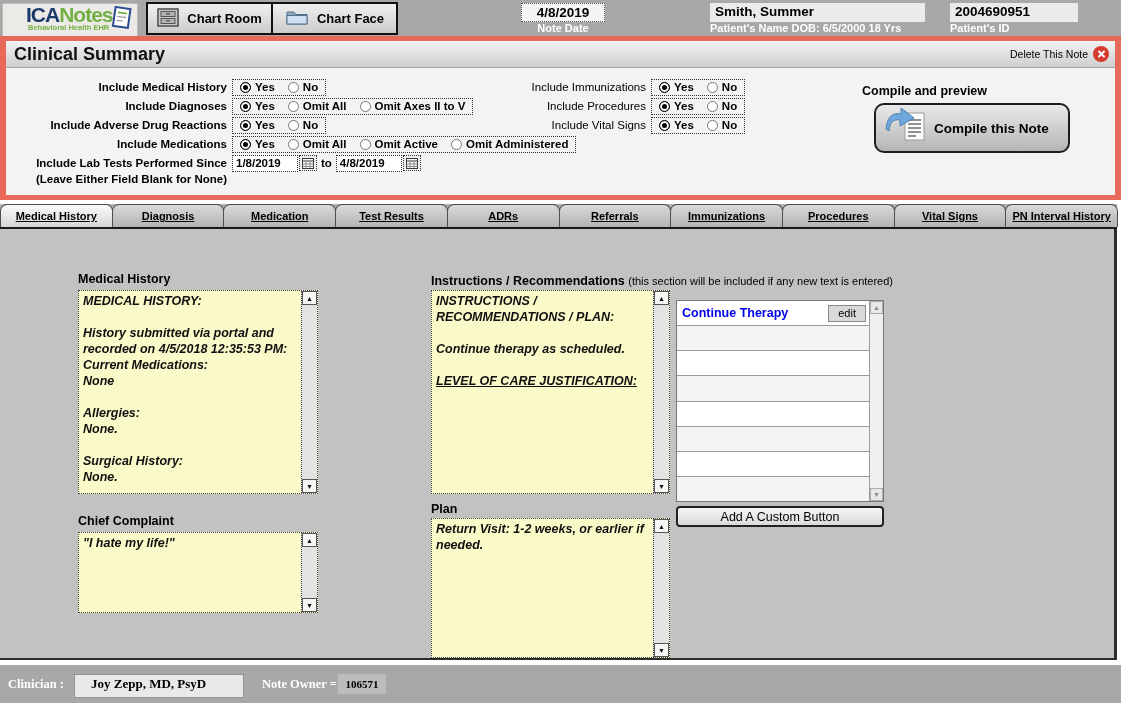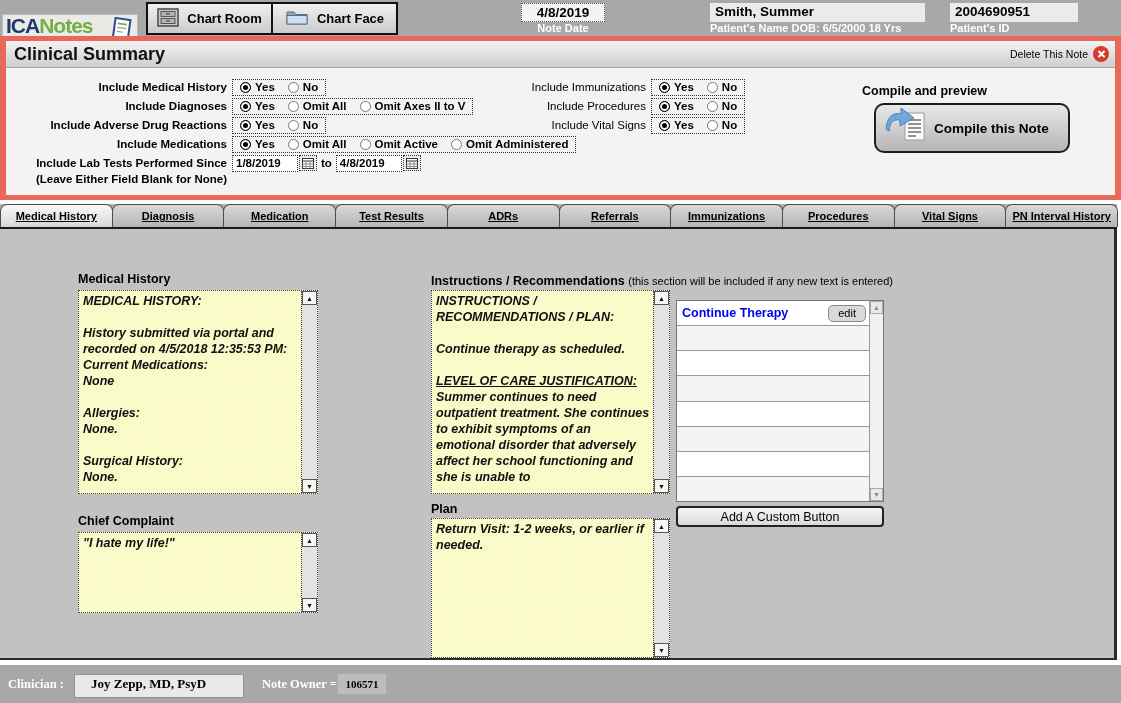--- a/index.html
+++ b/index.html
@@ -1,21 +1,21 @@
 <!DOCTYPE html>
 <html><head>
 <meta charset="utf-8">
 <style>
   * { box-sizing: border-box; }
   html, body { margin:0; padding:0; width:1121px; height:703px; }
   body { position:relative; font-family:"Liberation Sans", sans-serif; background:#fff; overflow:hidden; }
 
   
   #header { position:absolute; left:0; top:0; width:1121px; height:36px; background:#a8a8a8; }
-  #logo-box { position:absolute; left:2px; top:14px; width:136px; height:34px; background:#eceae7; border:1px solid #bdbdbd; overflow:hidden; }
+  #logo-box { position:absolute; left:2px; top:3px; width:136px; height:34px; background:#eceae7; border:1px solid #bdbdbd; overflow:hidden;padding-left:20px; }
   .logo-line { display:flex; align-items:flex-start; padding:1px 0 0 3px; line-height:20px; }
   .logo-ica { font-size:21px; font-weight:bold; color:#1b3a6b; letter-spacing:-1px; }
   .logo-notes { font-size:21px; font-weight:bold; color:#74af43; letter-spacing:-1px; }
   .logo-tag { font-size:7.5px; color:#74af43; font-weight:bold; padding-left:5px; margin-top:-2px; }
   #logo-doc { position:absolute; right:2px; top:2px; }
 
   #navgroup { position:absolute; left:146px; top:2px; width:252px; height:33px; border:2px solid #101010; background:#101010; display:flex; gap:2px; }
   .navbtn { flex:1; background:linear-gradient(#f0f0f0,#cbcbcb); display:flex; align-items:center; justify-content:center; gap:8px; font-weight:bold; font-size:13px; cursor:pointer; }
 
   .hfield { position:absolute; background:#ebebe9; font-weight:bold; font-size:13.5px; line-height:18px; padding-left:5px; height:19px; white-space:nowrap; overflow:hidden; }
@@ -77,21 +77,21 @@
 
   .sb { position:absolute; right:0; top:0; bottom:0; width:16px; border-left:1px dotted #444; background:#e3e3e3; display:flex; flex-direction:column; justify-content:space-between; }
   .sb-btn { height:14px; background:#f6f6f6; border:1px solid #555; display:flex; align-items:center; justify-content:center; font-size:7px; color:#111; cursor:pointer; }
 
   #custom-list { position:absolute; left:676px; top:71px; width:208px; height:202px; background:#fff; border:1px solid #777; }
   .lrows { position:absolute; left:0; top:0; right:14px; bottom:0; display:flex; flex-direction:column; }
   .lrow { flex:1; border-bottom:1px solid #9a9a9a; display:flex; align-items:center; justify-content:space-between; padding:0 3px 0 5px; }
   .lrow:last-child { border-bottom:none; }
   .lrow:nth-child(even) { background:#f4f4f4; }
   .btn-link { color:#0000ee; font-weight:bold; font-size:12.5px; cursor:pointer; }
-  .edit-btn { font-size:11px; background:#d9d9d9; border:1px solid #8a8a8a; border-radius:5px; padding:1px 9px 2px; cursor:pointer; }
+  .edit-btn { font-size:11px; background:#d9d9d9; border:1px solid #8a8a8a; border-radius:0; padding:1px 9px 2px; cursor:pointer; }
   .lsb { position:absolute; right:0; top:0; bottom:0; width:14px; border-left:1px solid #9a9a9a; background:#f0f0f0; display:flex; flex-direction:column; justify-content:space-between; }
   .lsb .sb-btn { background:#e8e8e8; border:1px solid #aaa; color:#8a8a8a; height:13px; }
 
   #add-custom-btn { position:absolute; left:676px; top:277px; width:208px; height:21px; border:2px solid #222; border-radius:4px; background:linear-gradient(#f7f7f7,#dadada); display:flex; align-items:center; justify-content:center; font-size:12.5px; cursor:pointer; }
 
   
   #footer { position:absolute; left:0; top:665px; width:1121px; height:38px; background:#a8a8a8;font-family:Liberation Serif, serif; }
   .f-label { position:absolute; top:12px; color:#fff; font-weight:bold; font-size:12.5px; white-space:nowrap; }
   #clinician-field { position:absolute; left:74px; top:9px; width:170px; height:24px; background:#e9e9e7; border:1px solid #939393; font-size:13px; font-weight:bold; line-height:18px; padding-left:16px; }
   #owner-box { position:absolute; left:338px; top:9px; width:48px; height:20px; background:#bcbcbc; font-size:11px; font-weight:bold; line-height:20px; text-align:center; }
@@ -388,21 +388,20 @@
     <span>Instructions /  Recommendations</span>
     <span class="sec-note">(this section will be included if any new text is entered)</span>
   </div>
   <div class="ta" style="left:431px; top:61px; width:239px; height:204px;">
     <div class="ta-content">
         <div class="ta-line b">INSTRUCTIONS / RECOMMENDATIONS / PLAN:</div>
         <div class="ta-line blank">&nbsp;</div>
         <div class="ta-line b">Continue therapy as scheduled.</div>
         <div class="ta-line blank">&nbsp;</div>
         <div class="ta-line bu">LEVEL OF CARE JUSTIFICATION:</div>
-        <div class="ta-line b">Summer continues to need outpatient treatment. She continues to exhibit symptoms of an emotional disorder that adversely affect her school functioning and she is unable to</div>
       </div>
     <div class="sb">
       <div class="sb-btn">▲</div>
       <div class="sb-btn">▼</div>
     </div>
   </div>
 
   <div class="sec-heading" style="left:431px; top:273px;">Plan</div>
   <div class="ta" style="left:431px; top:289px; width:239px; height:140px;">
     <div class="ta-content">

